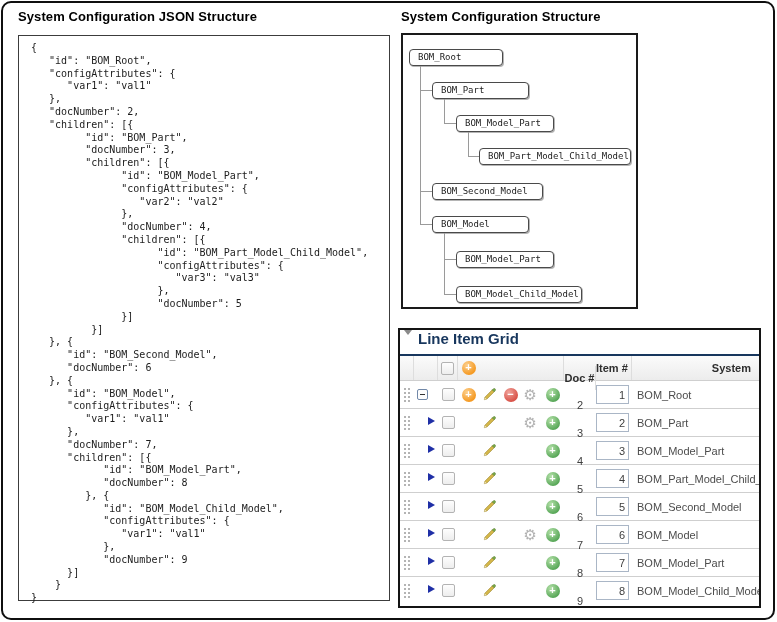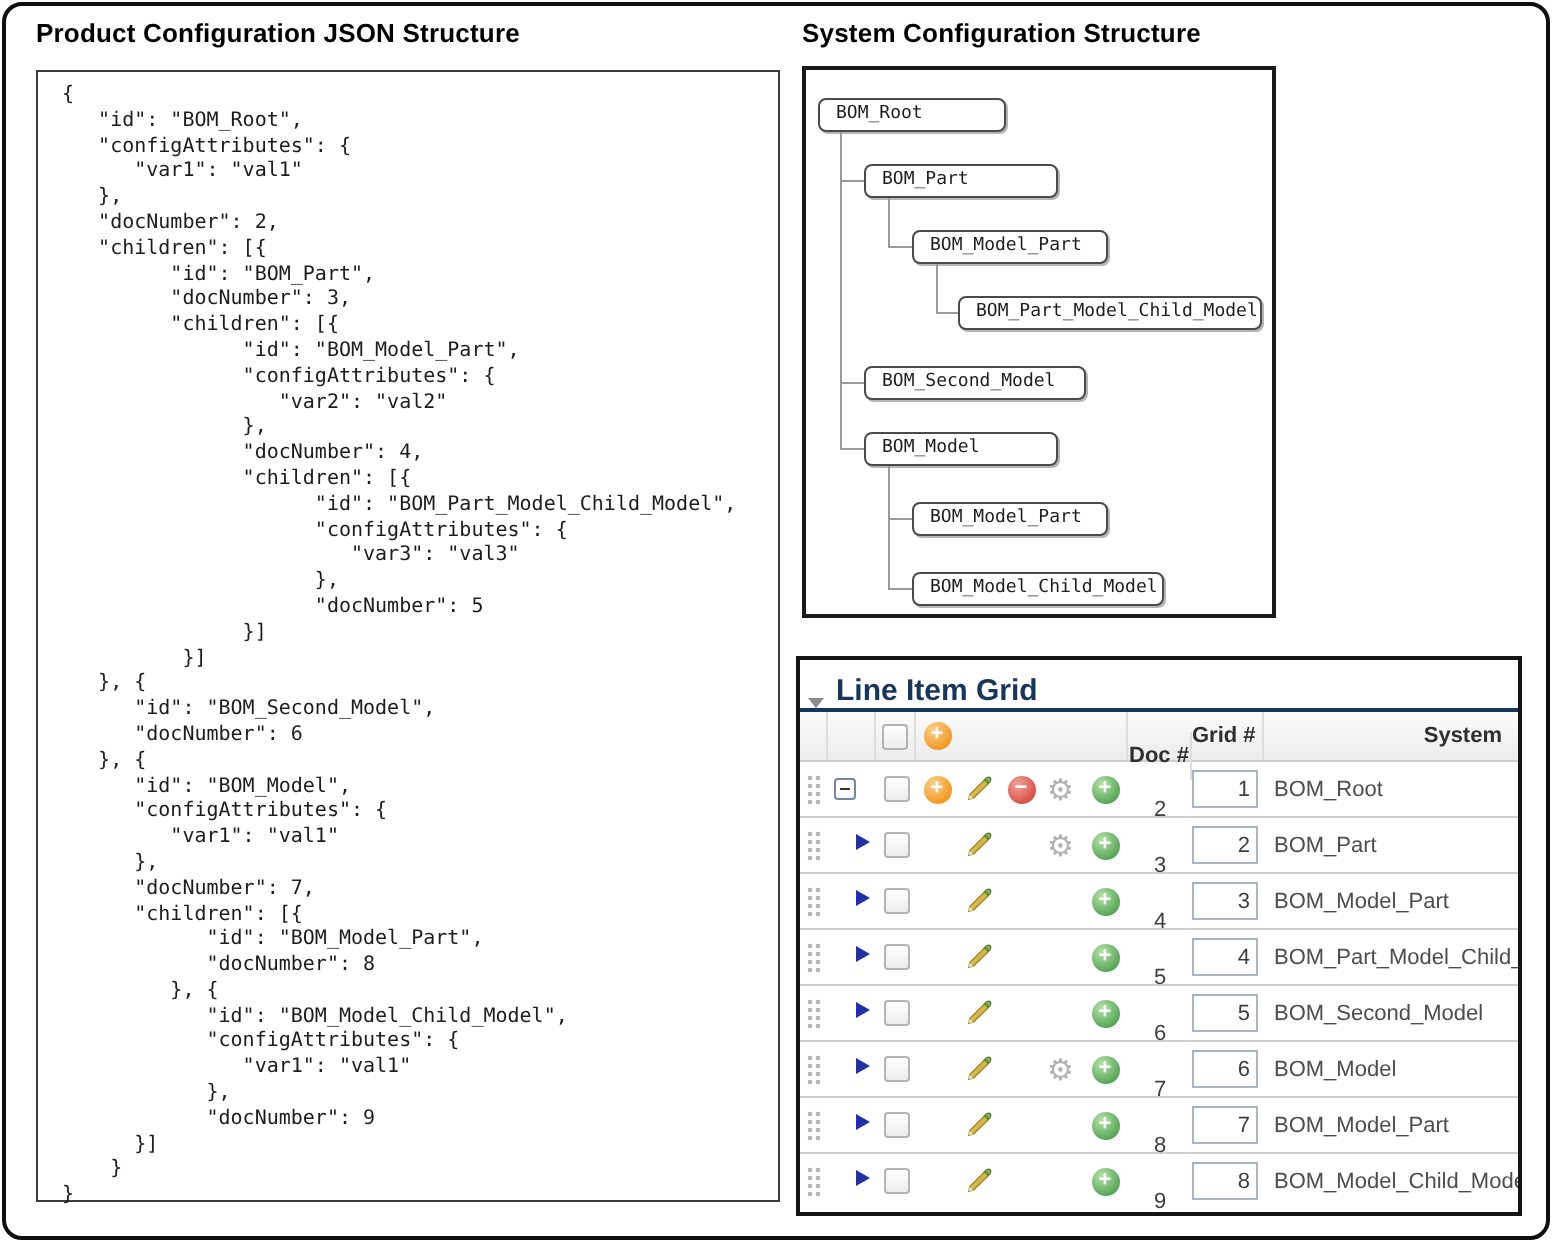--- a/index.html
+++ b/index.html
@@ -23,21 +23,21 @@
   .hnode { position:absolute; height:17px; background:#fff; border:1px solid #4a4a4a;
            border-radius:4px; box-shadow:1px 1px 0 #b5b5b5;
            font-family:"DejaVu Sans Mono", monospace; font-size:9px; color:#1c1c1c;
            line-height:15px; padding-left:8px; white-space:nowrap; }
   .vline { position:absolute; width:1px; background:#9a9a9a; }
   .hline { position:absolute; height:1px; background:#9a9a9a; }
 
   
   #grid-panel { position:absolute; left:398px; top:328px; width:363px; height:280px;
                 border:2px solid #141414; background:#fff; }
-  #grid-titlebar { height:26px; display:flex; align-items:flex-end; gap:6px; padding-left:4px;
+  #grid-titlebar { height:26px; display:flex; align-items:flex-start; gap:6px; padding-left:4px;
                    border-bottom:2px solid #17365D; background:#fff; }
   #grid-title { color:#17365D; font-size:15px; font-weight:bold; }
   .tri-down { width:0; height:0; border-left:4px solid transparent; border-right:4px solid transparent;
               border-top:5px solid #8a8a8a; display:inline-block; cursor:pointer; }
   .grow { display:flex; align-items:center; height:28px; border-top:1px solid #cfcfcf; background:#fff; }
   #grid-header { display:flex; align-items:center; height:24px; border-top:none;
                  background:linear-gradient(#fbfbfb,#ececec); }
   #grid-header .cell { border-right:1px solid #ddd; height:100%; display:flex; align-items:center; }
   #grid-header .c-prod { border-right:none; }
   .c-drag  { width:14px; display:flex; justify-content:center; }
@@ -80,21 +80,21 @@
   .item-input { width:33px; height:19px; border:1px solid #aab6c6; background:#fff;
                 font-family:"Liberation Sans", sans-serif; font-size:11px; color:#3e3e3e;
                 text-align:right; padding-right:3px; }
 </style>
 </head>
 <body>
 
 <div id="stage">
   <div id="frame"></div>
 
-  <div class="panel-title" style="left:18px; top:9px;">Product Configuration JSON Structure</div>
+  <div class="panel-title" style="left:18px; top:9px;">System Configuration JSON Structure</div>
   <div id="json-panel">
     <pre id="json-code">{
    "id": "BOM_Root",
    "configAttributes": {
       "var1": "val1"
    },
    "docNumber": 2,
    "children": [{
          "id": "BOM_Part",
          "docNumber": 3,
@@ -171,21 +171,21 @@
       <div class="cell c-check">
           <span class="checkbox"></span>
         </div>
       <div class="cell c-icons">
           <span class="slot">
             <span class="ic ic-orange"></span>
           </span>
         </div>
       <div class="cell c-doc">Doc #</div>
       <div class="cell c-item">
-          <span class="hdr-txt">Grid #</span>
+          <span class="hdr-txt">Item #</span>
         </div>
       <div class="cell c-prod">
           <span class="hdr-txt">System</span>
         </div>
     </div>
 
     <div id="grid-body">
   <div class="grow">
     <div class="c-drag">
             <span class="dots"></span>

